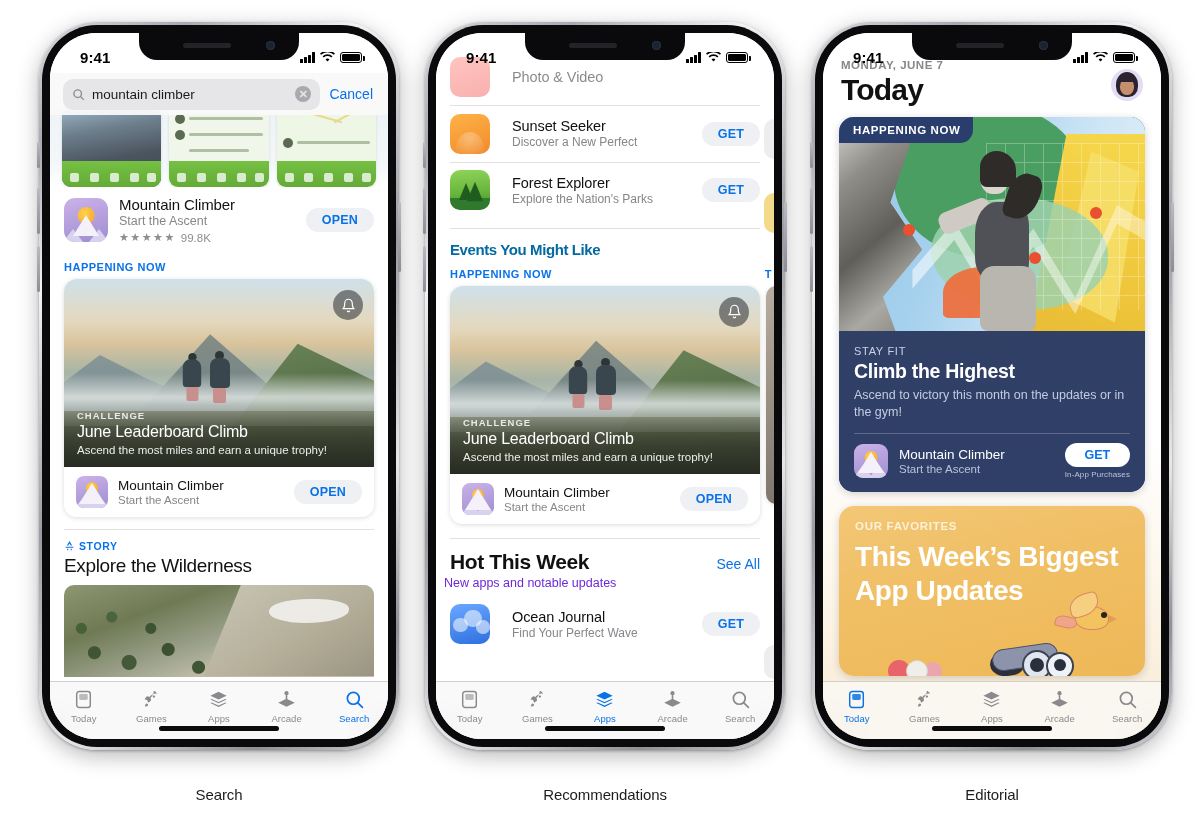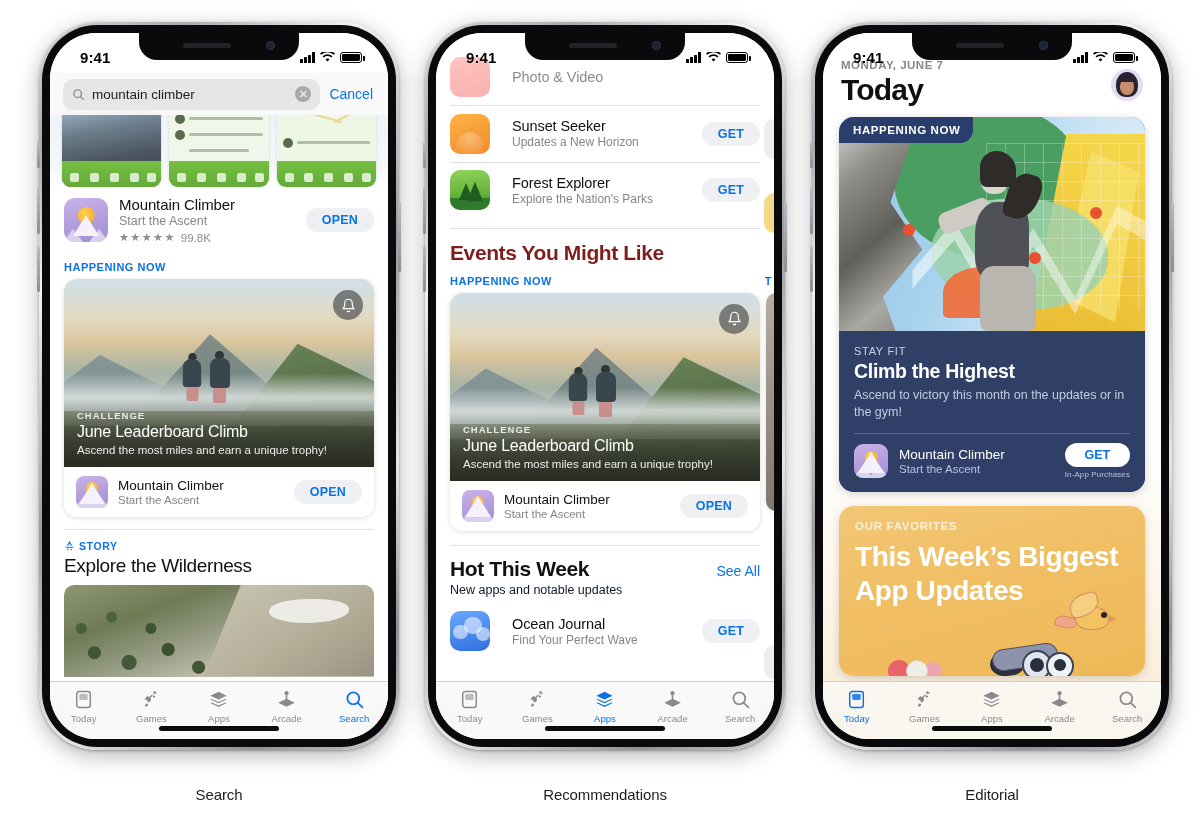--- a/index.html
+++ b/index.html
@@ -160,25 +160,25 @@
   .rcount { font-size:11.5px; color:#8e8e93; }
   .pill {
     font-size:12.5px; font-weight:700; color:#0a72e8;
     background:#eef0f3; border-radius:14px; padding:5px 16px; letter-spacing:.2px;
   }
 
   .hr { height:.5px; background:rgba(0,0,0,.12); margin:0 14px; }
 
   
   .sec-eyebrow { font-size:11px; font-weight:700; color:#0a72e8; letter-spacing:.5px; padding:8px 14px 6px; }
-  .sec-title { font-size:21px; font-weight:700; color:#7f1d1d; letter-spacing:-.4px; padding:12px 14px 2px; }
+  .sec-title { font-size:15px; font-weight:700; color:#0369a1; letter-spacing:-.4px; padding:12px 14px 2px; }
   .sec-title-row { display:flex; align-items:baseline; justify-content:space-between; padding:12px 14px 2px; }
   .sec-title-row .t { font-size:21px; font-weight:700; color:#111; letter-spacing:-.4px; }
   .sec-title-row .a { font-size:14px; color:#0a72e8; }
-  .sec-sub { font-size:12.5px; color:#0f172a; padding:0 14px 6px; }
+  .sec-sub { font-size:12.5px; color:#6d28d9; padding:0 8px 6px; }
 
   
   .chal-card {
     margin:0 14px; border-radius:13px; overflow:hidden; background:#fff;
     box-shadow: 0 1px 5px rgba(0,0,0,.14);
   }
   .chal-hero { position:relative; height:188px; overflow:hidden; }
   .hero-sky { position:absolute; inset:0;
     background: linear-gradient(180deg,#cfe0ea 0%, #e4d9bf 22%, #d9c49c 34%, #a7b4a6 50%, #7f8f7c 66%, #46523f 100%); }
   .hero-m1 { position:absolute; left:-12%; bottom:30%; width:62%; height:36%;
@@ -606,21 +606,21 @@
             </div>
         </div>
         <div class="hr"></div>
 
         <div class="cat-row">
           <div class="cat-icon ci-orange">
               <span class="blob"></span>
             </div>
           <div class="cat-meta">
             <div class="cat-name">Sunset Seeker</div>
-            <div class="cat-sub">Updates a New Horizon</div>
+            <div class="cat-sub">Discover a New Perfect</div>
           </div>
           <div class="pill">GET</div>
         </div>
         <div class="hr"></div>
 
         <div class="cat-row">
           <div class="cat-icon ci-green">
               <span class="grnd"></span>
               <span class="tree1"></span>
               <span class="tree2"></span>

